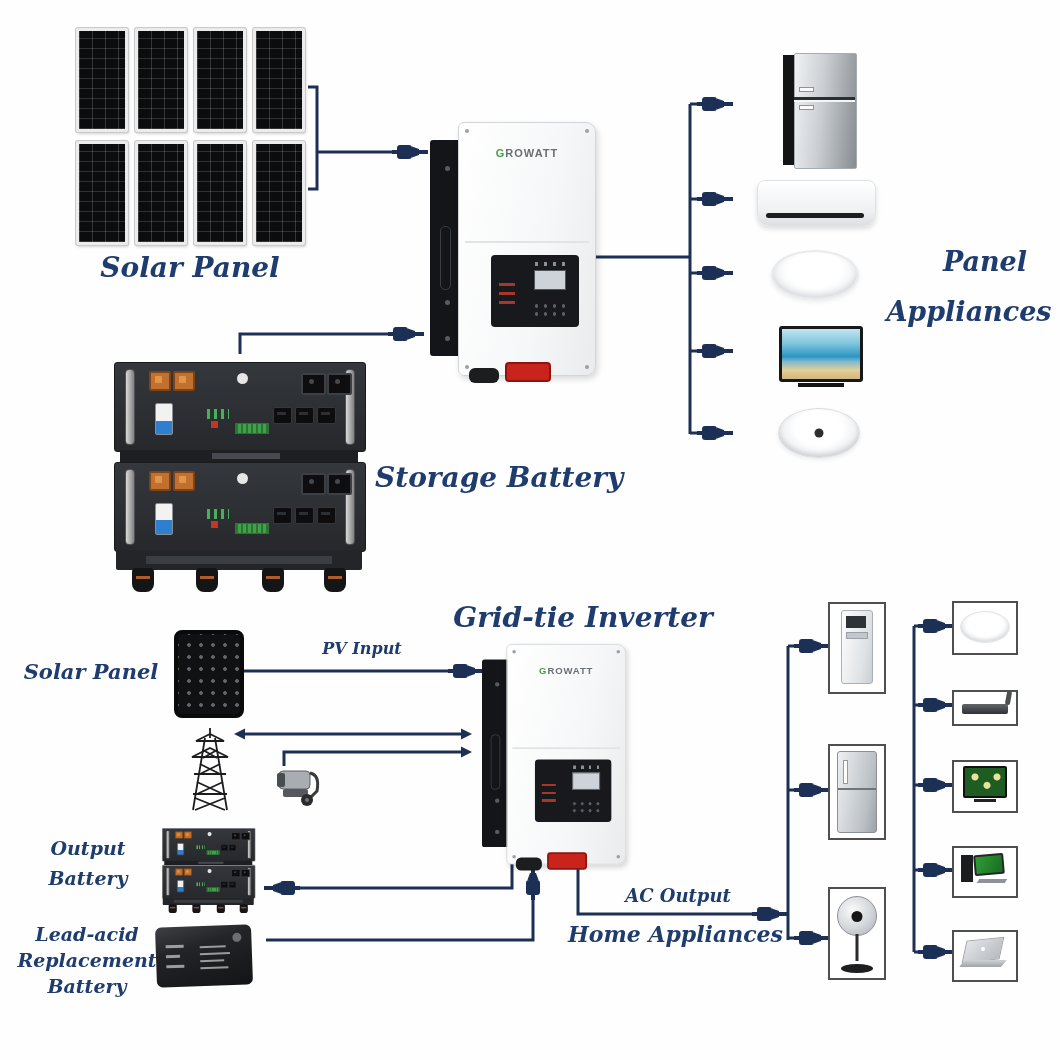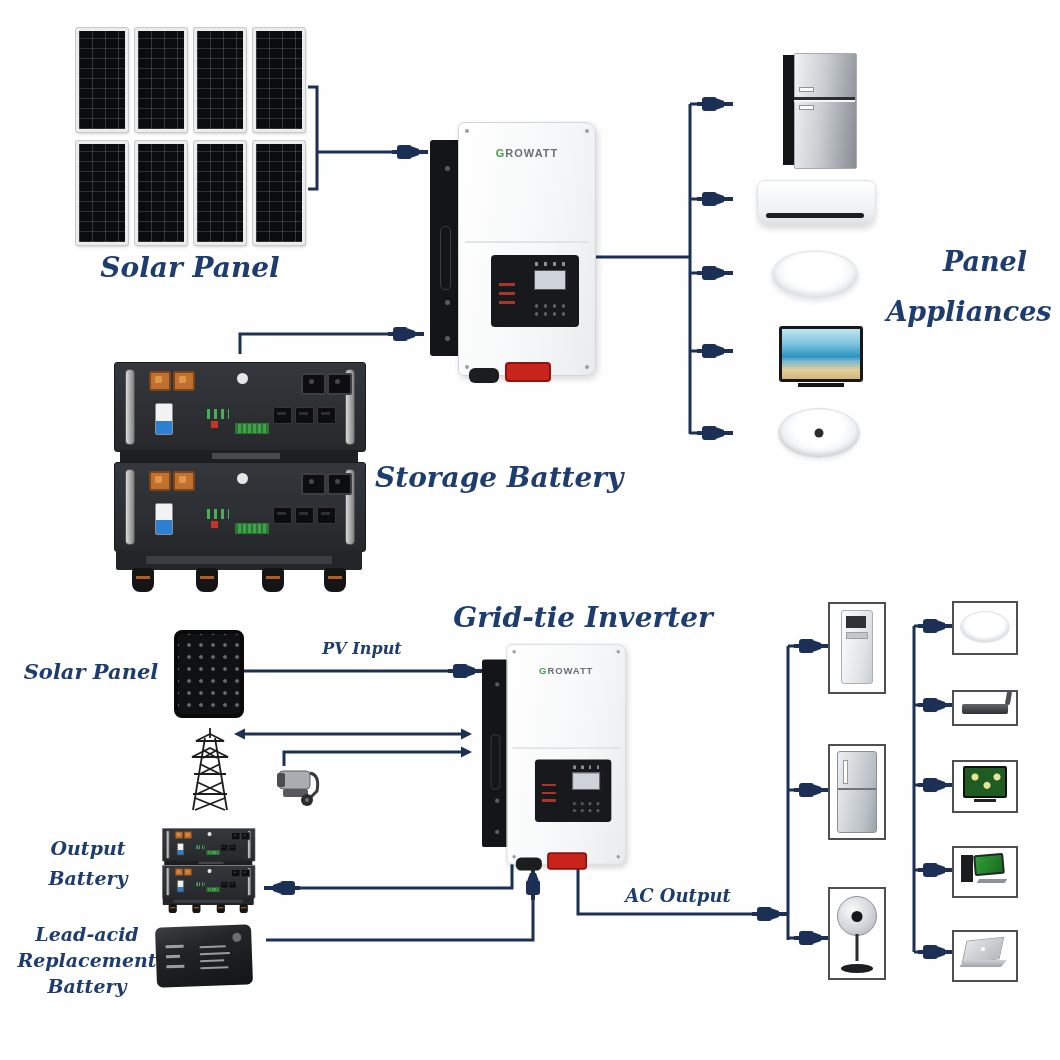--- a/index.html
+++ b/index.html
@@ -223,20 +223,21 @@
   <div class="lbl" style="left:38px;top:838px;width:100px;font-size:19px">
     <div>Output</div>
     <div style="margin-top:8px">Battery</div>
   </div>
   <div class="lbl" style="left:12px;top:924px;width:150px;font-size:19px">
     <div>Lead-acid</div>
     <div style="margin-top:4px">Replacement</div>
     <div style="margin-top:4px">Battery</div>
   </div>
   <div class="lbl" style="left:610px;top:886px;width:136px;font-size:18px">AC Output</div>
+  <div class="lbl" style="left:568px;top:922px;width:212px;font-size:22px">Home Appliances</div>
 
   <div>
     <div class="sp" style="left:76px;top:28px;width:46px;height:98px"></div>
     <div class="sp" style="left:135px;top:28px;width:46px;height:98px"></div>
     <div class="sp" style="left:194px;top:28px;width:46px;height:98px"></div>
     <div class="sp" style="left:253px;top:28px;width:46px;height:98px"></div>
     <div class="sp" style="left:76px;top:141px;width:46px;height:98px"></div>
     <div class="sp" style="left:135px;top:141px;width:46px;height:98px"></div>
     <div class="sp" style="left:194px;top:141px;width:46px;height:98px"></div>
     <div class="sp" style="left:253px;top:141px;width:46px;height:98px"></div>

